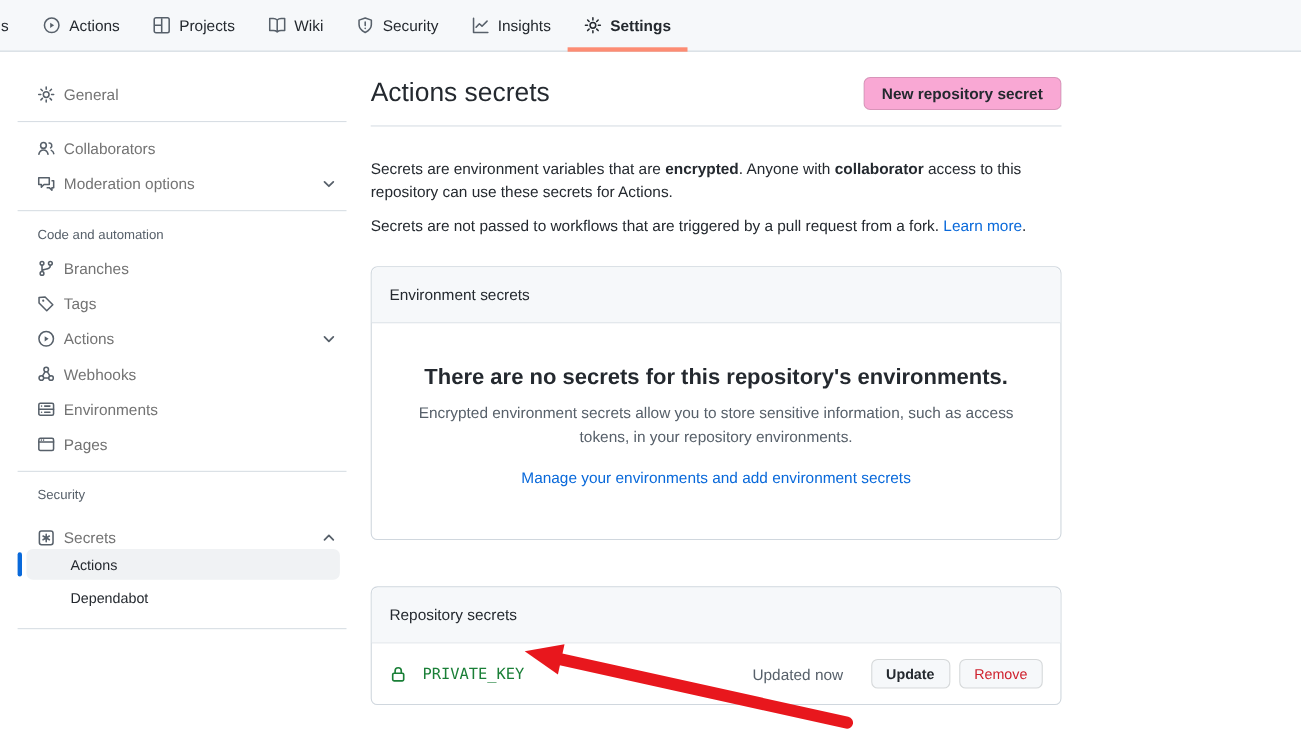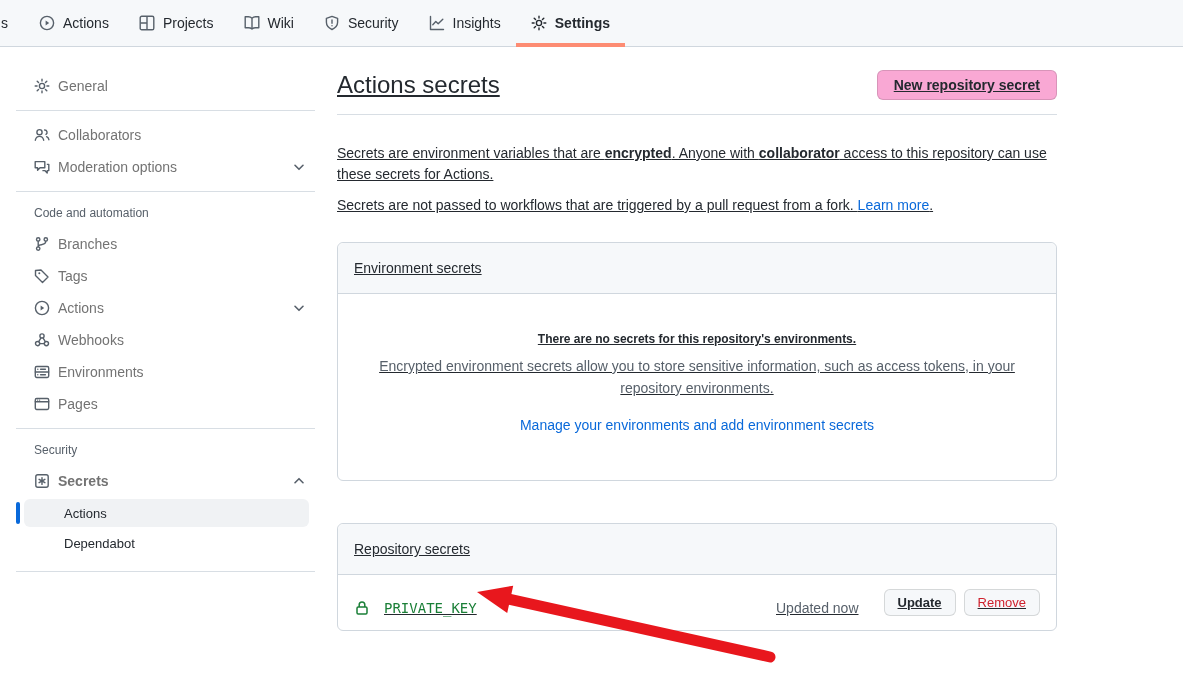--- a/index.html
+++ b/index.html
@@ -33,63 +33,63 @@
   }
 
   
   .sidebar { position: absolute; left: 16px; top: 70px; width: 299px; }
   .side-item {
     display: flex; align-items: center; gap: 8px; height: 32px;
     padding: 0 8px 0 18px; font-size: 14px; color: #737373;
     text-decoration: none; cursor: pointer; border-radius: 6px;
   }
   .side-item .chev { margin-left: auto; color: #57606a; }
-  .side-item.bold { font-weight: 700; }
+  .side-item.bold { font-weight: 400; align-items: flex-end; }
   .divider { border-top: 1px solid #d8dee4; margin: 8px 0; }
   .section-label { font-size: 12px; color: #57606a; padding: 6px 0 8px 18px; }
   .sub-item {
     position: relative; display: flex; align-items: center;
     height: 28px; margin: 2px 6px 2px 8px; padding-left: 40px;
     font-size: 13px; color: #24292f; border-radius: 6px;
     text-decoration: none; cursor: pointer;
   }
   .sub-item.active { background: #f0f2f4; }
   .sub-item .active-bar {
     position: absolute; left: -8px; top: 3px; width: 4px; height: 22px;
     background: #0969da; border-radius: 2px;
   }
 
   
-  .main { position: absolute; left: 337px; top: 70px; width: 720px; text-decoration: underline; }
+  .main { position: absolute; left: 337px; top: 70px; width: 628px; }
   .main-header {
     display: flex; align-items: center; justify-content: space-between;
     padding-bottom: 14px; border-bottom: 1px solid #d8dee4;
   }
   .main-header h1 { font-size: 24px; font-weight: 400; color: #24292f; }
   .btn {
     background: #f9a8d4; border: 1px solid rgba(27,31,36,0.15);
     border-radius: 6px; color: #24292f; font-size: 14px; font-weight: 600;
     padding: 6px 16px; cursor: pointer; font-family: inherit;
   }
   .intro { font-size: 14px; line-height: 1.5; margin-top: 28px; color: #24292f; }
   .intro + .intro { margin-top: 10px; }
   a.link { color: #0969da; text-decoration: none; cursor: pointer; }
 
   .box { border: 1px solid #d0d7de; border-radius: 6px; margin-top: 26px; background:#fff; }
   .box-header {
     background: #f6f8fa; border-bottom: 1px solid #d0d7de;
     border-radius: 6px 6px 0 0; padding: 17px 16px; font-size: 14px; color: #24292f;
   }
   .env-body { text-align: center; padding: 38px 24px 46px; }
-  .env-title { font-size: 12px; font-weight: 600; color: #24292f; }
+  .env-title { font-size: 20px; font-weight: 600; color: #24292f; }
   .env-desc { font-size: 14px; color: #57606a; line-height: 1.55; max-width: 736px; margin: 10px auto 0; }
   .env-link { display: inline-block; margin-top: 18px; font-size: 14px; }
 
   .box.repo { margin-top: 42px; }
-  .repo-row { display: flex; align-items: flex-end; padding: 14px 16px; }
+  .repo-row { display: flex; align-items: center; padding: 14px 16px; }
   .lock { color: #1a7f37; }
   .secret-name {
     font-family: "DejaVu Sans Mono", "Liberation Mono", monospace;
     font-size: 14px; color: #1a7f37; margin-left: 14px;
   }
   .spacer { flex: 1; }
   .updated { font-size: 14px; color: #57606a; margin-right: 25px; }
   .btn-sm {
     background: #f6f8fa; border: 1px solid rgba(27,31,36,0.15);
     border-radius: 6px; font-size: 13px; padding: 5px 13px; cursor: pointer;

